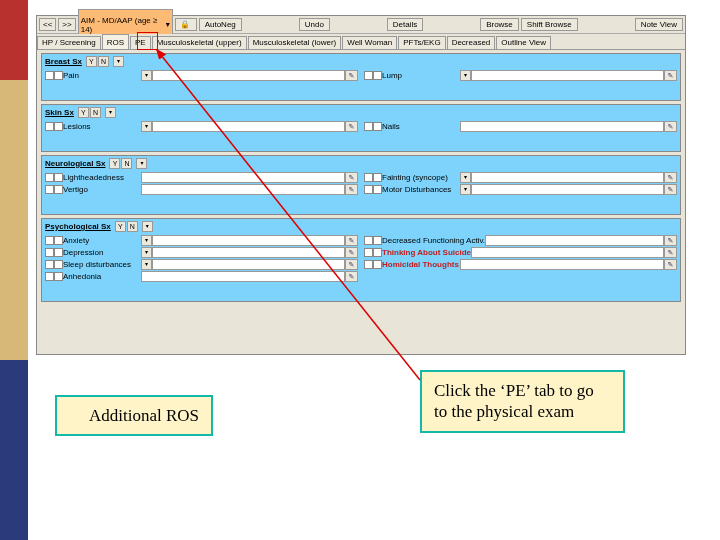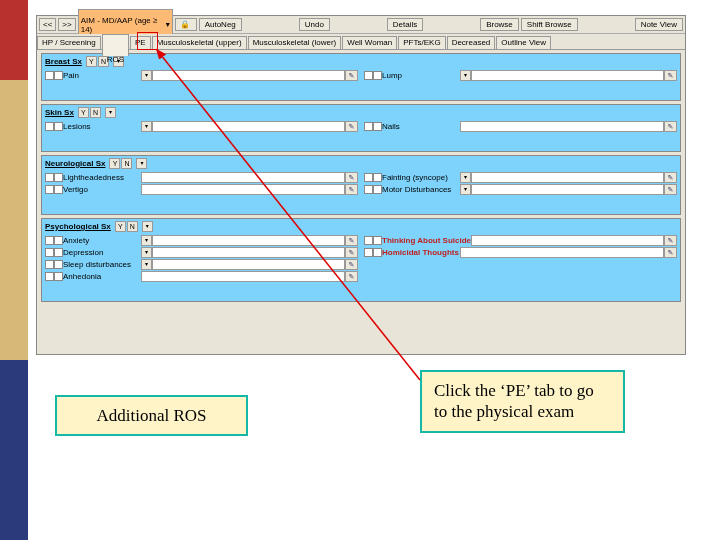--- a/index.html
+++ b/index.html
@@ -82,21 +82,21 @@
     background: #ece8dc;
     padding: 1px 4px;
     margin-right: 1px;
     margin-top: 2px;
     cursor: pointer;
     white-space: nowrap;
   }
   .tab.active {
     background: #f4f0e4;
     margin-top: 0;
-    padding-top: 20px;
+    padding-top: 3px;
   }
   .panel {
     border: 1px solid #888;
     background: #7dd3fc;
     margin: 3px 4px;
     padding: 2px 3px 18px 3px;
   }
   .panel-header {
     display: flex;
     align-items: center;
@@ -164,21 +164,21 @@
   }
   .callout {
     position: absolute;
     border: 2px solid #14b8a6;
     background: #fff4c8;
     padding: 8px 12px;
     font-family: Georgia, serif;
     font-size: 17px;
     line-height: 1.25;
   }
-  .callout-left { left: 55px; top: 395px; width: 193px; text-align: center; }
+  .callout-left { left: 55px; top: 395px; width: 158px; text-align: right; }
   .callout-right { left: 420px; top: 370px; width: 205px; }
   .arrow {
     position: absolute;
     pointer-events: none;
   }
   .pe-highlight {
     position: absolute;
     border: 1px solid #d00;
     pointer-events: none;
   }
@@ -380,20 +380,27 @@
             <span class="chk"></span>
           <span class="sym-label">Anhedonia</span>
           <span class="field"></span>
           <span class="edit-icon">✎</span>
         </div>
       </div>
       <div class="col">
         <div class="row">
           <span class="chk"></span>
             <span class="chk"></span>
+          <span class="sym-label">Decreased Functioning Activ.</span>
+          <span class="field"></span>
+          <span class="edit-icon">✎</span>
+        </div>
+        <div class="row">
+          <span class="chk"></span>
+            <span class="chk"></span>
           <span class="sym-label red">Thinking About Suicide</span>
           <span class="field"></span>
           <span class="edit-icon">✎</span>
         </div>
         <div class="row">
           <span class="chk"></span>
             <span class="chk"></span>
           <span class="sym-label red">Homicidal Thoughts</span>
           <span class="field"></span>
           <span class="edit-icon">✎</span>

